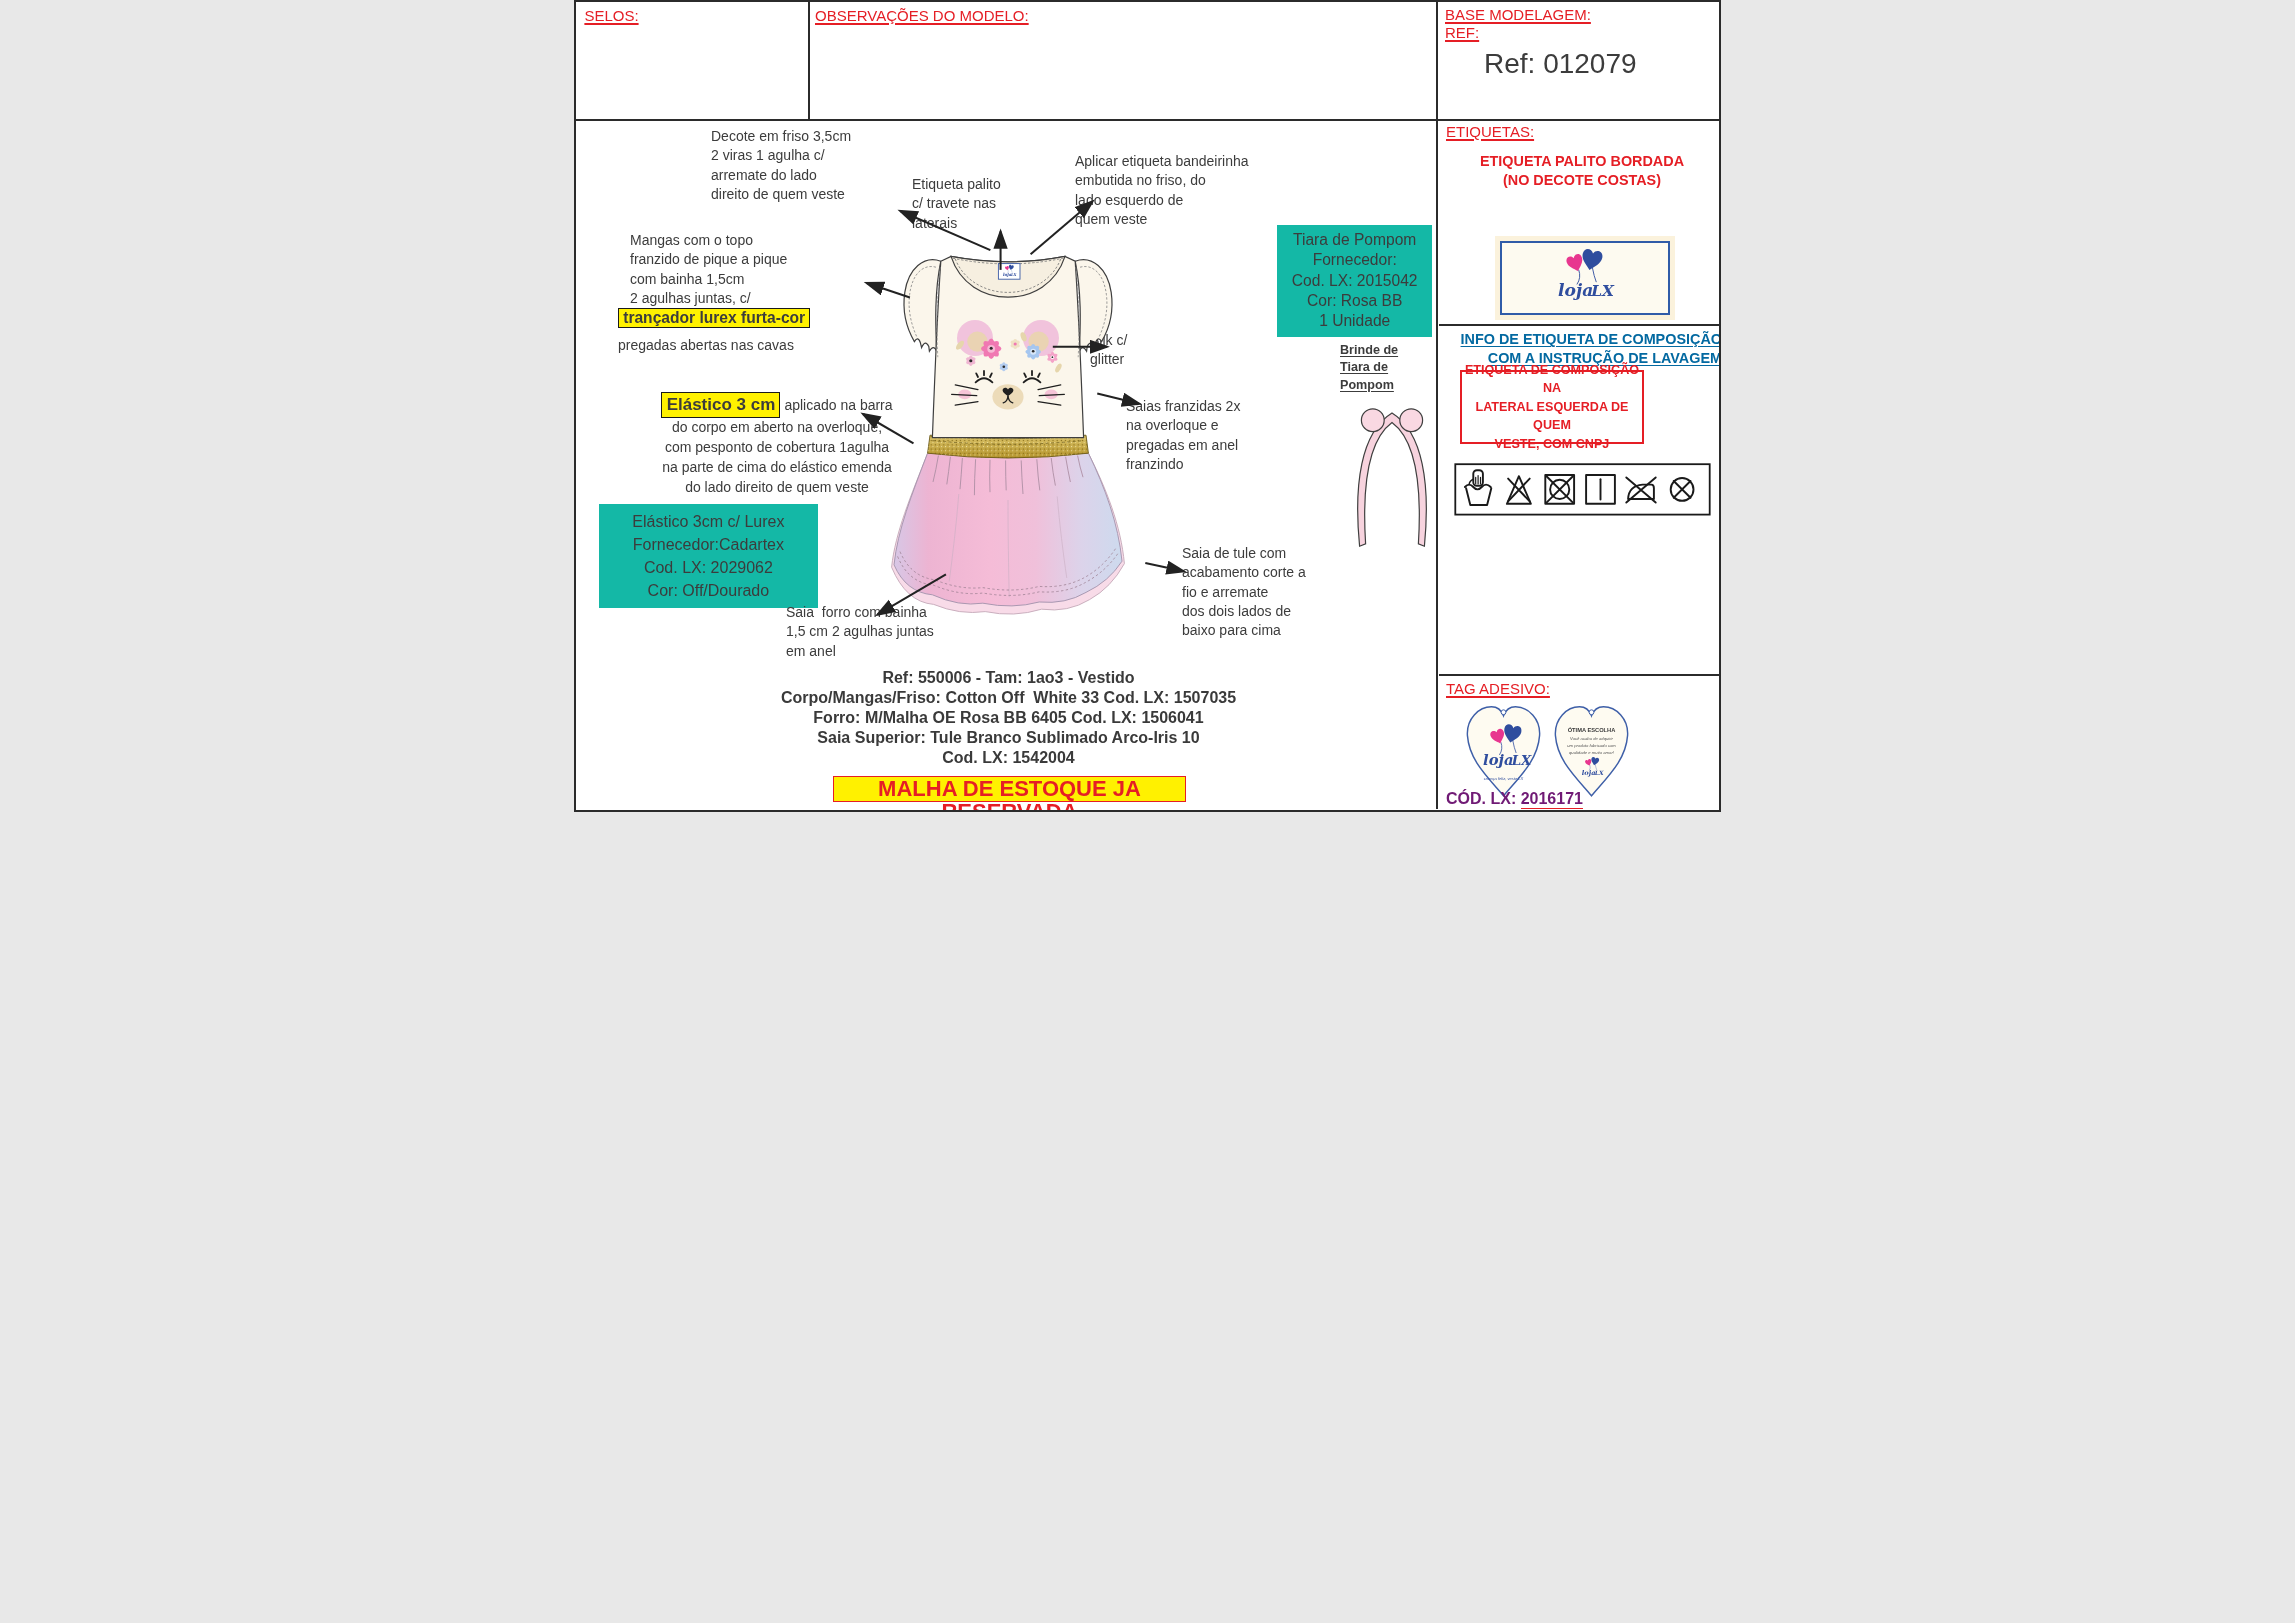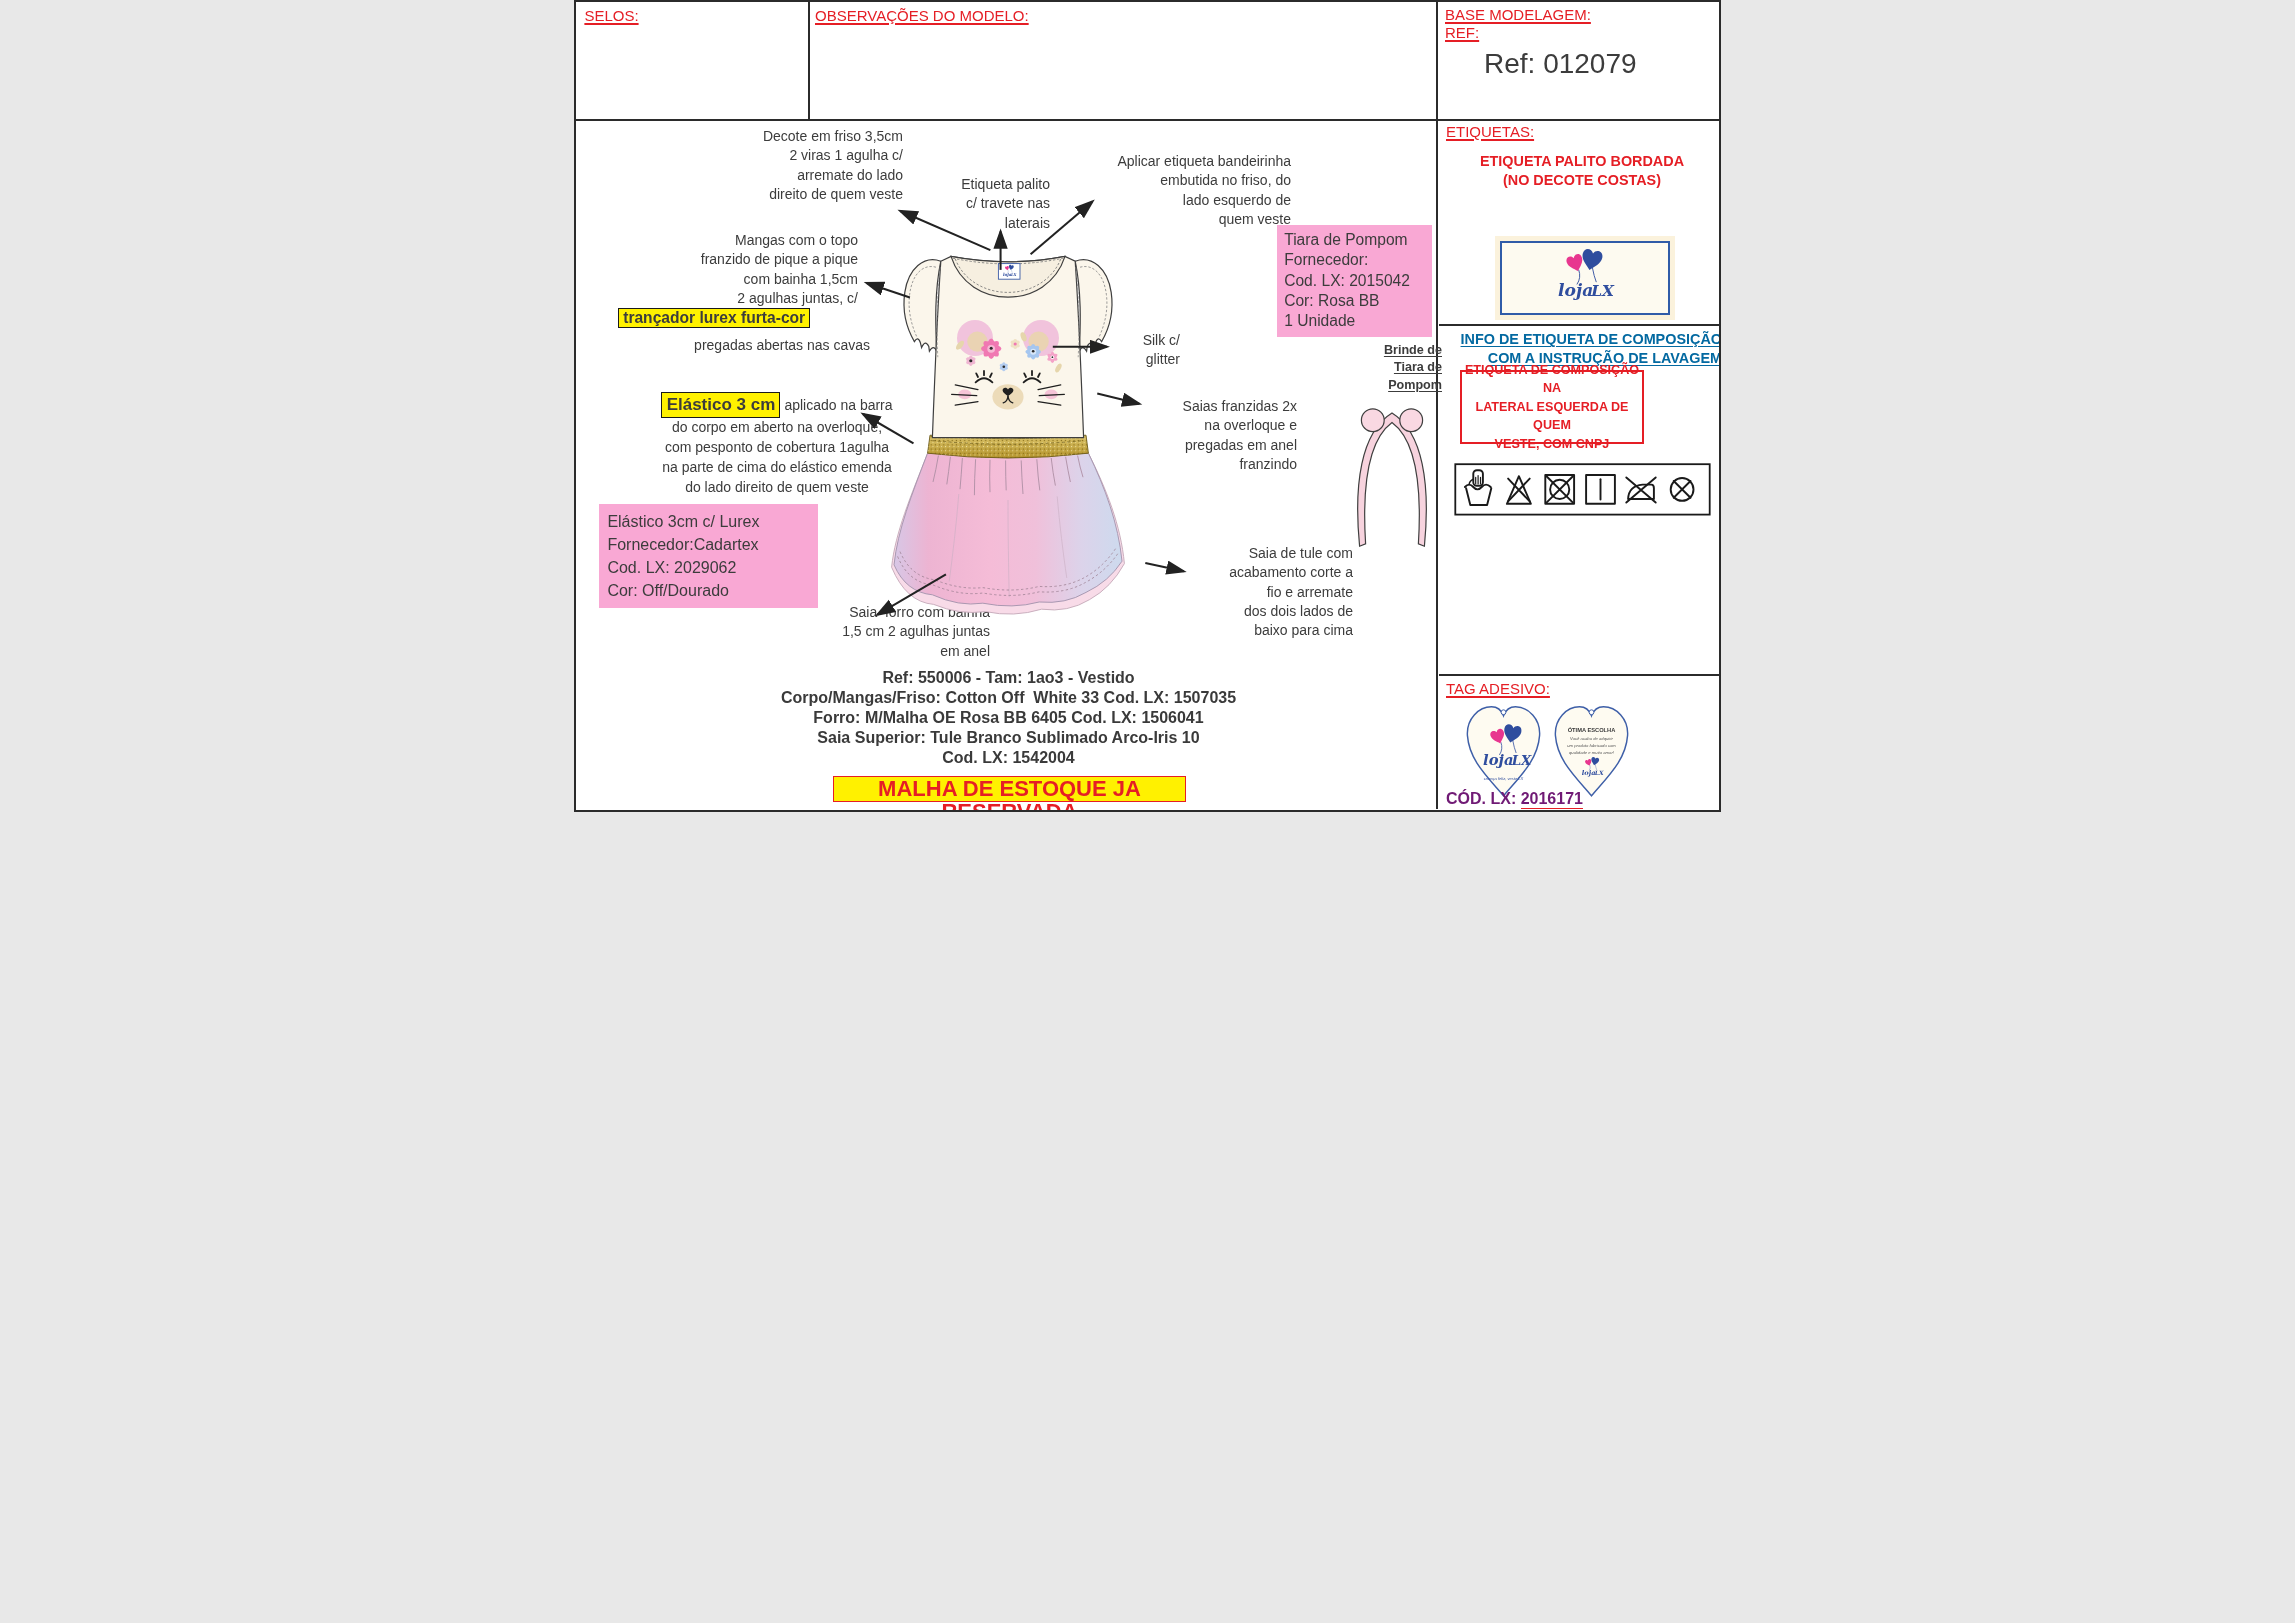--- a/index.html
+++ b/index.html
@@ -1,23 +1,23 @@
 <!DOCTYPE html>
 <html style="font-size:9.6px"><head>
 <meta charset="utf-8">
 <style>
   html,body{margin:0;padding:0;background:#e8e8e8;font-family:"Liberation Sans",sans-serif;}
   #page{position:relative;width:1147px;height:812px;background:#ffffff;border:2.4px solid #2B2B2B;box-sizing:border-box;overflow:hidden;margin:0 auto;color:#3C3C3C;}
   .abs{position:absolute;}
   .pre{white-space:pre-wrap;}
-  .ann{font-size:14px;line-height:1.38;text-align:right;color:#3C3C3C;}
+  .ann{font-size:14px;line-height:1.38;text-align:left;color:#3C3C3C;}
   .bold{font-weight:bold;}
   .redh{color:#E51E25;font-weight:normal;font-size:15px;text-decoration:underline;text-decoration-thickness:1.5px;text-underline-offset:2.4px;}
   .line{background:#2B2B2B;}
-  .yellowblock{background:#f9a8d4;font-size:15.6px;line-height:21.6px;color:#3C3C3C;}
+  .yellowblock{background:#14b8a6;font-size:15.6px;line-height:21.6px;color:#3C3C3C;text-align:center;}
   .hl{background:#FFF100;border:1.8px solid #1a1a1a;font-weight:bold;padding:0 4.2px;display:inline-block;}
   svg text{font-family:"Liberation Sans",sans-serif;}
   .serifita{font-family:"DejaVu Serif",serif;font-style:italic;font-weight:bold;}
 </style>
 </head>
 <body>
 
 <svg width="0" height="0" style="position:absolute" aria-hidden="true">
   <defs>
     <g id="lojalx">

